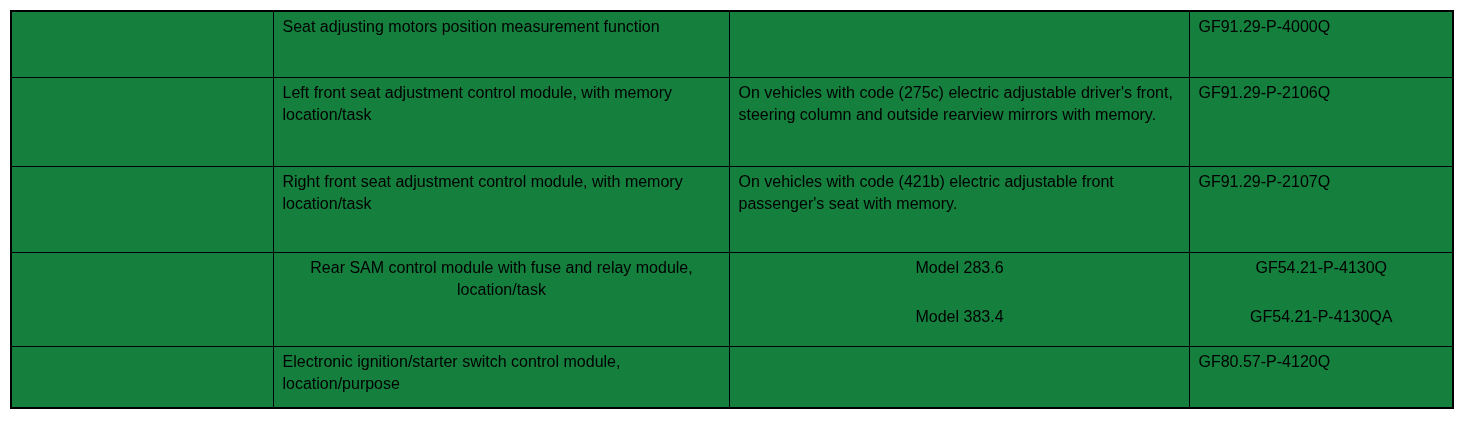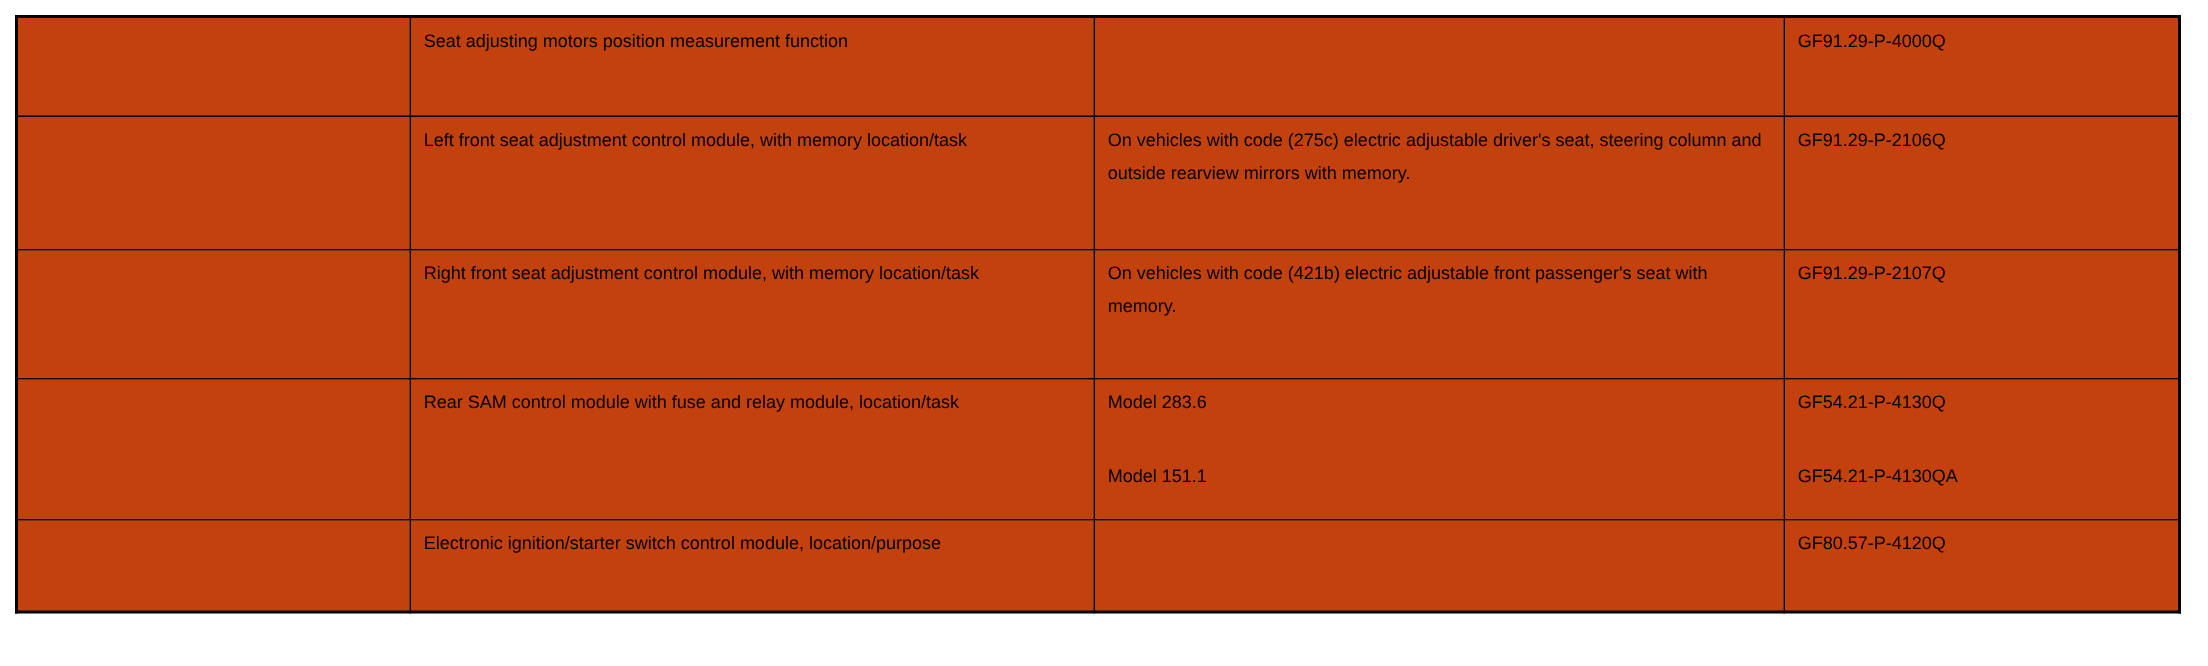--- a/index.html
+++ b/index.html
@@ -34,35 +34,35 @@
 
   .ref-table col.col-blank  { width: 262px; }
   .ref-table col.col-desc   { width: 456px; }
   .ref-table col.col-note   { width: 460px; }
   .ref-table col.col-docref { width: 264px; }
 
   .ref-table td {
     border: 1px solid #000000;
     vertical-align: top;
     padding: 4px 8px 6px 9px;
-    font-size: 12px;
+    font-size: 16px;
     line-height: 22px;
     font-family: "Liberation Sans", sans-serif;
     color: #000000;
-    background: #c2410c;
+    background: #15803d;
     margin-left: 23px;
   }
 
   .cell-blank { padding: 0; }
 
   .row-r1 td { height: 55px; }
   .row-r2 td { height: 51px; }
   .row-r3 td { height: 78px; }
   .row-r4 td { height: 75px; }
-  .row-r5 td { height: 83px; }
+  .row-r5 td { height: 83px; text-align: center; }
   .row-r6 td { height: 50px; }
 
   .stack-top { display: block; }
   .stack-bottom { display: block; margin-top: 27px; }
 
   .txt { display: block; white-space: pre-wrap; }
 </style>
 </head>
 <body>
 
@@ -90,21 +90,21 @@
         </td>
       </tr>
 
 
       <tr class="row-r3">
         <td class="cell-blank"></td>
         <td>
           <span class="txt">Left front seat adjustment control module, with memory location/task</span>
         </td>
         <td>
-          <span class="stack-top txt">On vehicles with code (275c) electric adjustable driver's seat, steering column and outside rearview mirrors with memory.</span>
+          <span class="stack-top txt">On vehicles with code (275c) electric adjustable driver's front, steering column and outside rearview mirrors with memory.</span>
         </td>
         <td>
           <span class="stack-top txt">GF91.29-P-2106Q</span>
         </td>
       </tr>
 
       <tr class="row-r4">
         <td class="cell-blank"></td>
         <td>
           <span class="txt">Right front seat adjustment control module, with memory location/task</span>
@@ -117,21 +117,21 @@
         </td>
       </tr>
 
       <tr class="row-r5">
         <td class="cell-blank"></td>
         <td>
           <span class="txt">Rear SAM control module with fuse and relay module, location/task</span>
         </td>
         <td>
           <span class="stack-top txt">Model 283.6</span>
-          <span class="stack-bottom txt">Model 151.1</span>
+          <span class="stack-bottom txt">Model 383.4</span>
         </td>
         <td>
           <span class="stack-top txt">GF54.21-P-4130Q</span>
           <span class="stack-bottom txt">GF54.21-P-4130QA</span>
         </td>
       </tr>
 
       <tr class="row-r6">
         <td class="cell-blank"></td>
         <td>

